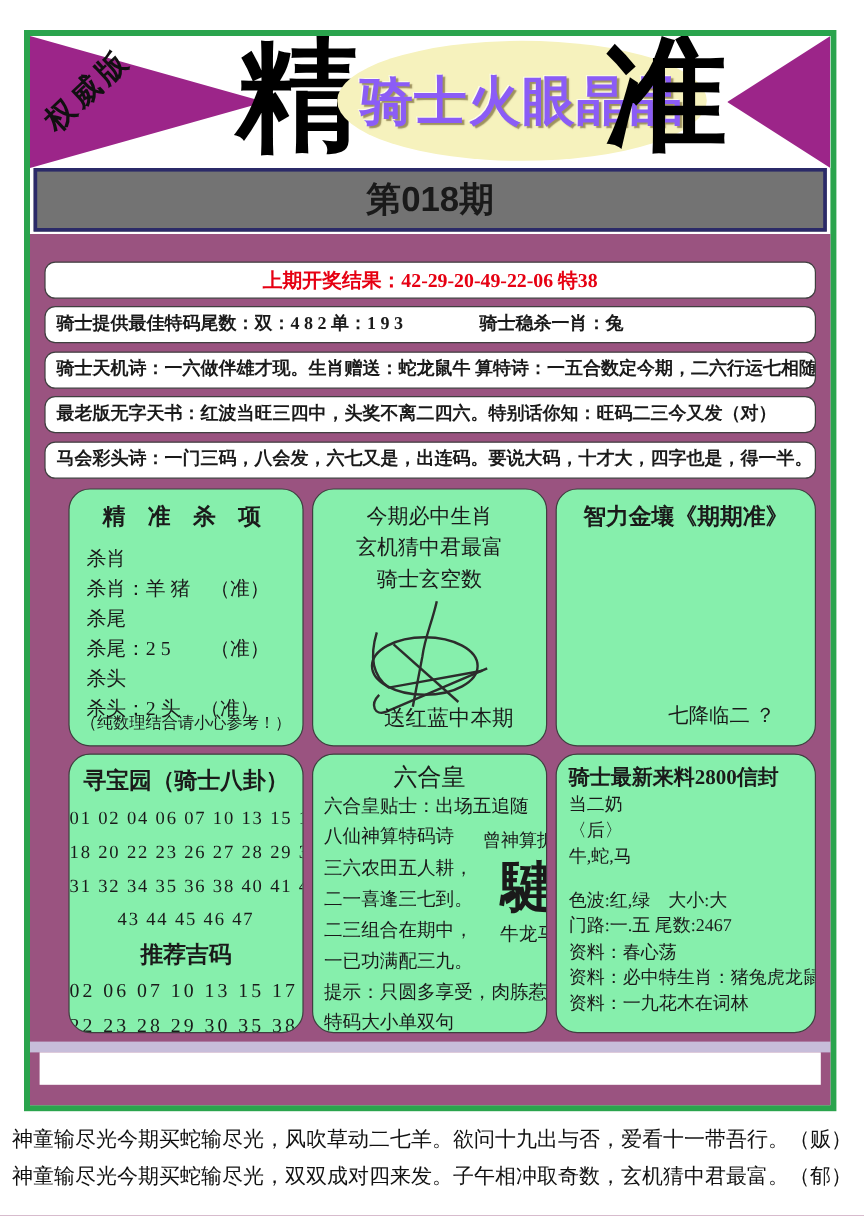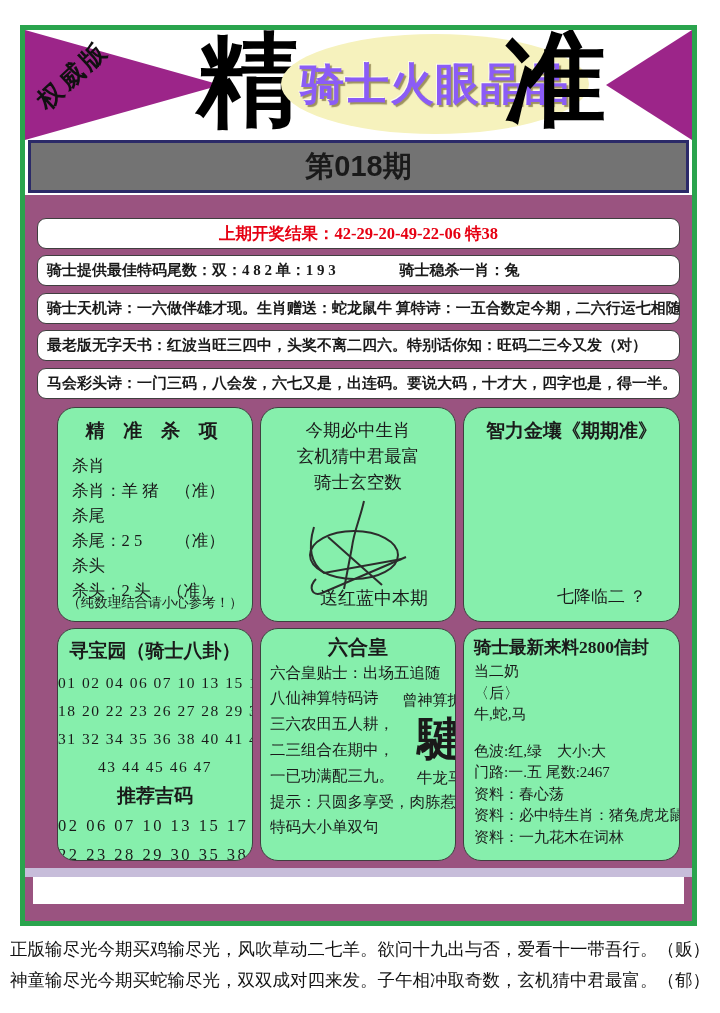--- a/index.html
+++ b/index.html
@@ -81,21 +81,21 @@
   .zhili { padding:10px; }
   .zl-footer { position:absolute; bottom:13px; left:0; width:100%; text-align:center; font-size:17px; padding-left:60px; }
   
   .xunbao { text-align:center; padding-top:9px; }
   .xb-title { font-size:19px; font-weight:bold; margin-bottom:5px; }
   .xb-nums { font-size:15.5px; letter-spacing:1.5px; line-height:28px; white-space:nowrap; }
   .xb-sub { font-size:19px; font-weight:bold; margin:2px 0; }
   .xb-lucky { font-size:16.5px; letter-spacing:2.5px; line-height:29px; white-space:nowrap; }
   
   .liuhe { padding:5px 9px; font-size:15.5px; }
-  .lh-title { font-size:20px; font-weight:bold; text-align:center; }
+  .lh-title { font-size:20px; font-weight:normal; text-align:center; }
   .lh-tip { line-height:24px; white-space:nowrap; }
   .lh-cols { display:flex; }
   .lh-poem { flex:1; line-height:26px; white-space:nowrap; }
   .lh-chai { width:92px; flex:none; text-align:center; padding-top:6px; }
   .lh-chai-label { font-size:15px; white-space:nowrap; }
   .lh-chai-char { font-size:45px; font-weight:bold; line-height:58px; }
   .lh-chai-zd { font-size:15.5px; }
   .lh-line { line-height:25px; white-space:nowrap; }
   
   .lailiao { padding:6px 10px; }
@@ -182,20 +182,21 @@
         <div class="xb-lucky">22 23 28 29 30 35 38 46</div>
       </div>
 
       <div class="box liuhe">
         <div class="lh-title">六合皇</div>
         <div class="lh-tip">六合皇贴士：出场五追随</div>
         <div class="lh-cols">
           <div class="lh-poem">
             <div>八仙神算特码诗</div>
             <div>三六农田五人耕，</div>
+            <div>二一喜逢三七到。</div>
             <div>二三组合在期中，</div>
             <div>一已功满配三九。</div>
           </div>
           <div class="lh-chai">
             <div class="lh-chai-label">曾神算拆字</div>
             <div class="lh-chai-char">騝</div>
             <div class="lh-chai-zd">牛龙马</div>
           </div>
         </div>
         <div class="lh-line">提示：只圆多享受，肉胨惹杀机。</div>
@@ -217,15 +218,15 @@
 
     </div>
 
     <div class="lav-strip"></div>
     <div class="white-strip"></div>
 
   </div>
 </div>
 
 <div class="footer">
-  <div>正版输尽光今期买鸡输尽光，风吹草动二七羊。欲问十九出与否，爱看十一带吾行。（贩）</div>
+  <div>神童输尽光今期买蛇输尽光，风吹草动二七羊。欲问十九出与否，爱看十一带吾行。（贩）</div>
   <div>神童输尽光今期买蛇输尽光，双双成对四来发。子午相冲取奇数，玄机猜中君最富。（郁）</div>
 </div>
 
 </body></html>

